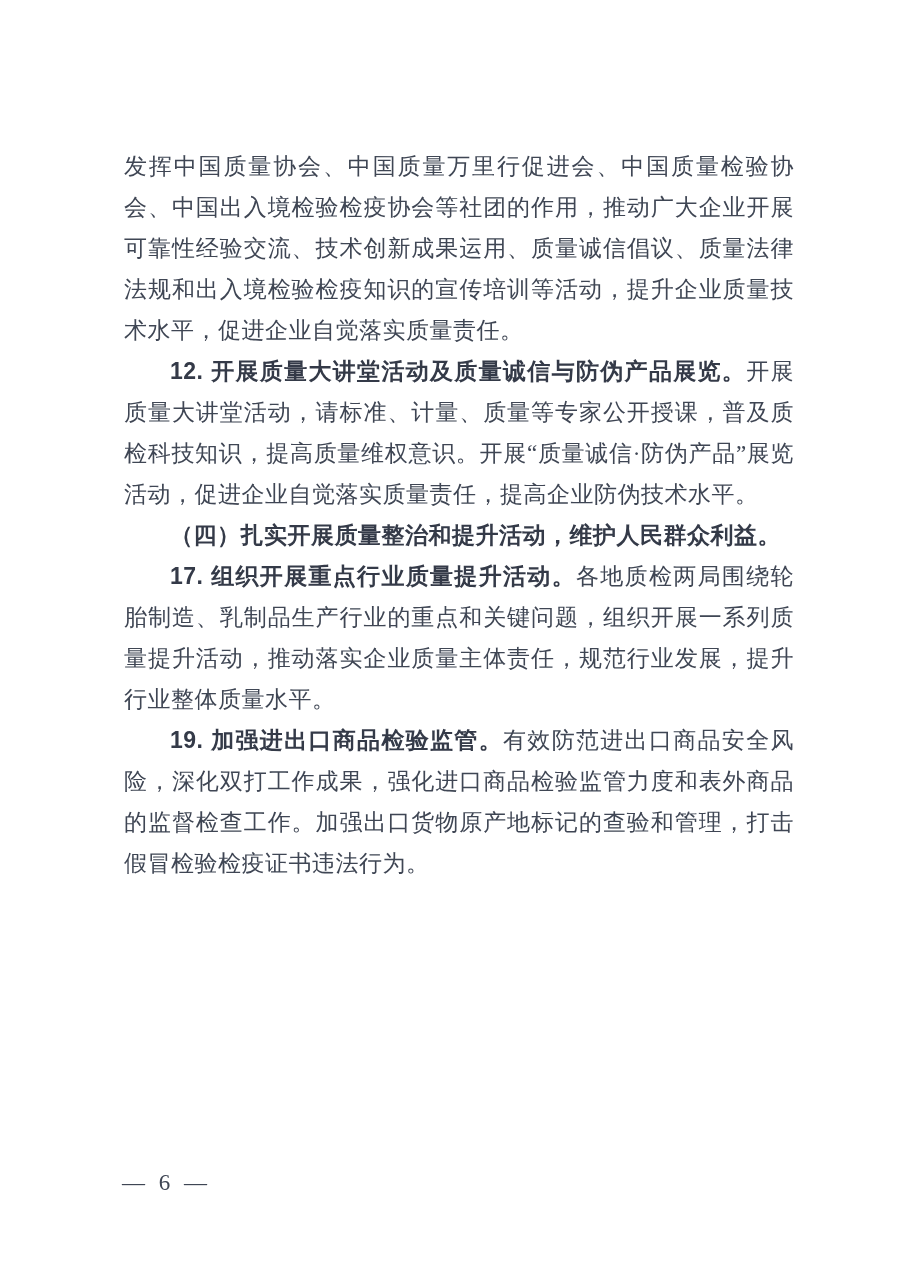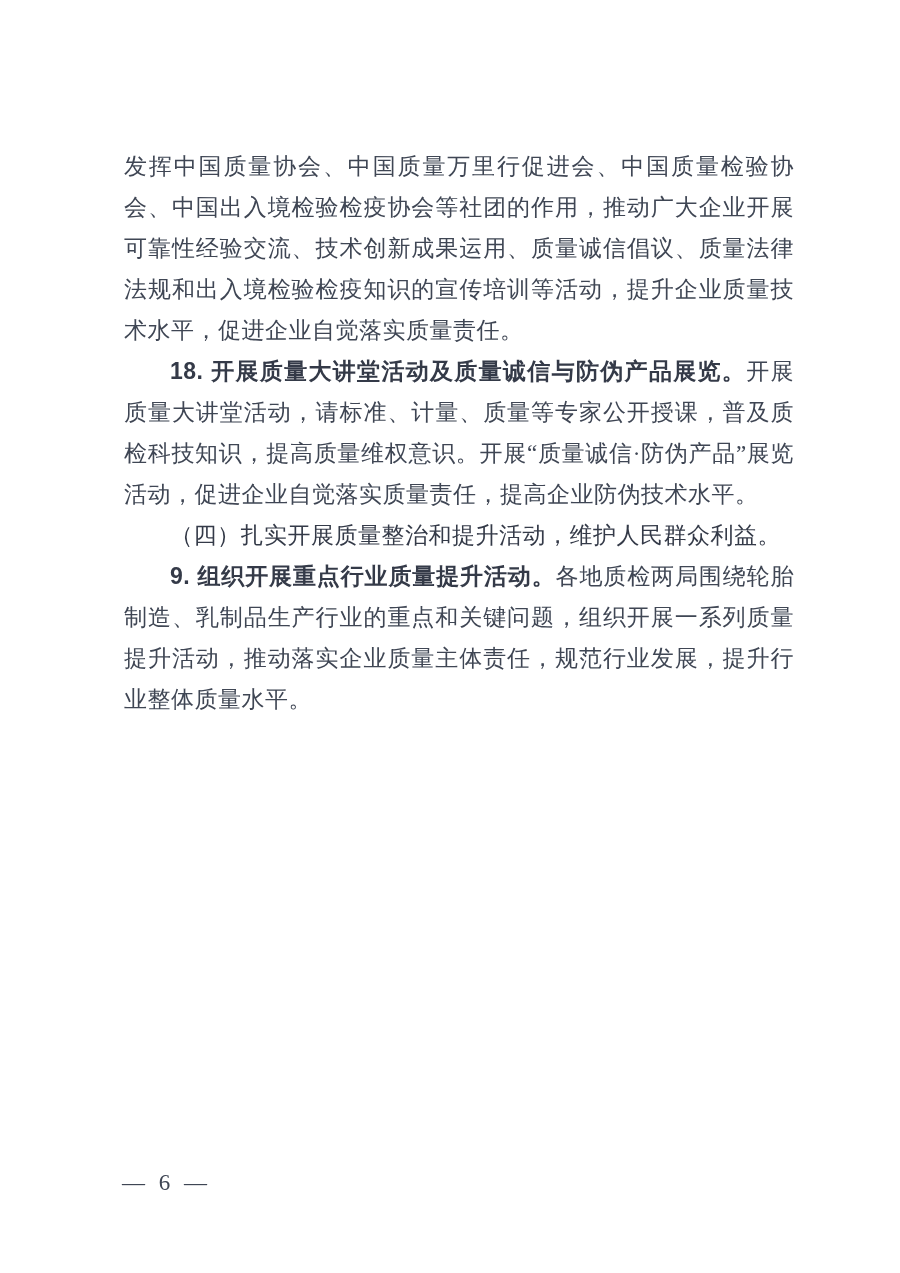--- a/index.html
+++ b/index.html
@@ -34,21 +34,21 @@
   }
   .para.flush {
     text-indent: 0;
   }
   .lead {
     font-weight: 700;
     color: #343a48;
     font-family: "Liberation Sans", "DejaVu Sans", sans-serif;
   }
   .section-heading .lead {
-    font-weight: 400;
+    font-weight: 700;
   }
   .page-footer {
     position: absolute;
     left: 122px;
     top: 1168px;
     font-size: 23px;
     line-height: 30px;
     color: #3f4654;
     letter-spacing: 4px;
     font-family: "Liberation Serif", "DejaVu Serif", serif;
@@ -56,26 +56,27 @@
 </style>
 </head>
 <body>
 
 <div class="sheet">
 
   <div class="textblock">
 
     <p class="para flush"><span>发挥中国质量协会、中国质量万里行促进会、中国质量检验协会、中国出入境检验检疫协会等社团的作用，推动广大企业开展可靠性经验交流、技术创新成果运用、质量诚信倡议、质量法律法规和出入境检验检疫知识的宣传培训等活动，提升企业质量技术水平，促进企业自觉落实质量责任。</span></p>
 
-    <p class="para"><span class="lead">18. 开展质量大讲堂活动及质量诚信与防伪产品展览。</span><span>开展质量大讲堂活动，请标准、计量、质量等专家公开授课，普及质检科技知识，提高质量维权意识。开展“质量诚信·防伪产品”展览活动，促进企业自觉落实质量责任，提高企业防伪技术水平。</span></p>
+    <p class="para"><span class="lead">12. 开展质量大讲堂活动及质量诚信与防伪产品展览。</span><span>开展质量大讲堂活动，请标准、计量、质量等专家公开授课，普及质检科技知识，提高质量维权意识。开展“质量诚信·防伪产品”展览活动，促进企业自觉落实质量责任，提高企业防伪技术水平。</span></p>
 
     <p class="para section-heading"><span class="lead">（四）扎实开展质量整治和提升活动，维护人民群众利益。</span></p>
 
-    <p class="para"><span class="lead">9. 组织开展重点行业质量提升活动。</span><span>各地质检两局围绕轮胎制造、乳制品生产行业的重点和关键问题，组织开展一系列质量提升活动，推动落实企业质量主体责任，规范行业发展，提升行业整体质量水平。</span></p>
+    <p class="para"><span class="lead">17. 组织开展重点行业质量提升活动。</span><span>各地质检两局围绕轮胎制造、乳制品生产行业的重点和关键问题，组织开展一系列质量提升活动，推动落实企业质量主体责任，规范行业发展，提升行业整体质量水平。</span></p>
 
 
+    <p class="para"><span class="lead">19. 加强进出口商品检验监管。</span><span>有效防范进出口商品安全风险，深化双打工作成果，强化进口商品检验监管力度和表外商品的监督检查工作。加强出口货物原产地标记的查验和管理，打击假冒检验检疫证书违法行为。</span></p>
 
 
   </div>
 
   <div class="page-footer"><span>— 6 —</span></div>
 
 </div>
 
 </body></html>

